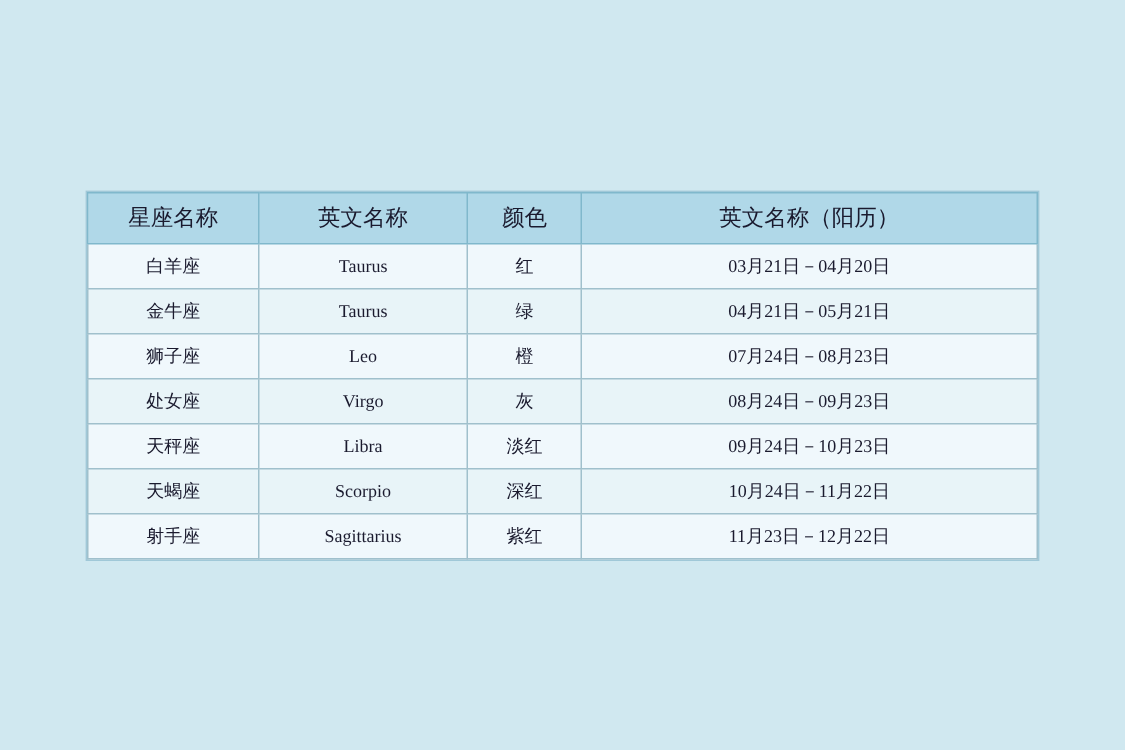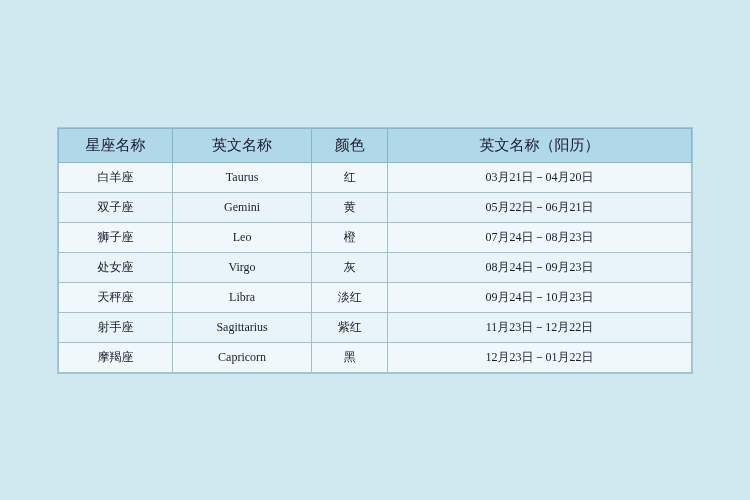--- a/index.html
+++ b/index.html
@@ -72,50 +72,50 @@
       </tr>
     </thead>
     <tbody id="table-body">
     <tr>
           <td>白羊座</td>
           <td>Taurus</td>
           <td>红</td>
           <td>03月21日－04月20日</td>
         </tr>
         <tr>
-          <td>双子座</td>
-          <td>Gemini</td>
-          <td>黄</td>
-          <td>05月22日－06月21日</td>
+          <td>金牛座</td>
+          <td>Taurus</td>
+          <td>绿</td>
+          <td>04月21日－05月21日</td>
         </tr>
         <tr>
           <td>狮子座</td>
           <td>Leo</td>
           <td>橙</td>
           <td>07月24日－08月23日</td>
         </tr>
         <tr>
           <td>处女座</td>
           <td>Virgo</td>
           <td>灰</td>
           <td>08月24日－09月23日</td>
         </tr>
         <tr>
           <td>天秤座</td>
           <td>Libra</td>
           <td>淡红</td>
           <td>09月24日－10月23日</td>
         </tr>
         <tr>
+          <td>天蝎座</td>
+          <td>Scorpio</td>
+          <td>深红</td>
+          <td>10月24日－11月22日</td>
+        </tr>
+        <tr>
           <td>射手座</td>
           <td>Sagittarius</td>
           <td>紫红</td>
           <td>11月23日－12月22日</td>
-        </tr>
-        <tr>
-          <td>摩羯座</td>
-          <td>Capricorn</td>
-          <td>黑</td>
-          <td>12月23日－01月22日</td>
         </tr>
       </tbody>
   </table>
 </div>
 
 </body></html>

